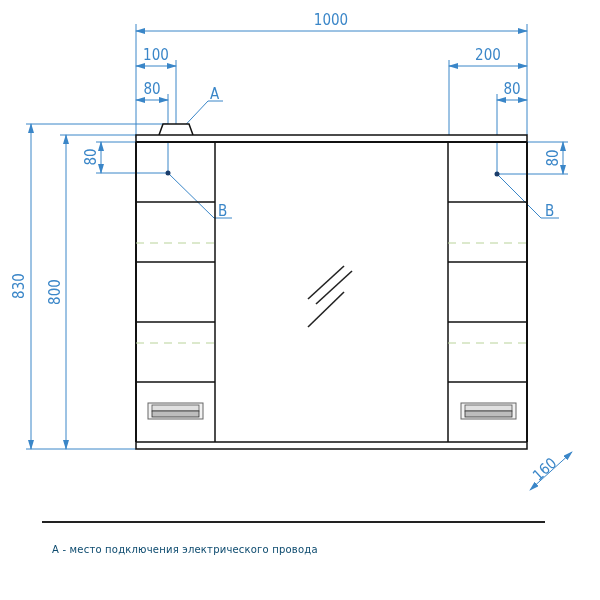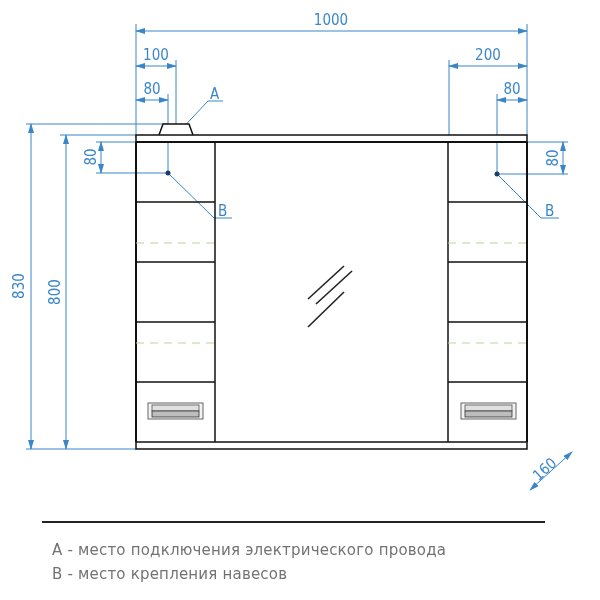--- a/index.html
+++ b/index.html
@@ -1,21 +1,21 @@
 <!DOCTYPE html>
 <html><head>
 <meta charset="utf-8">
 <style>
   html, body { margin: 0; padding: 0; background: #ffffff; }
   body { width: 600px; height: 600px; position: relative; overflow: hidden;
          font-family: "DejaVu Sans", sans-serif; }
   #drawing { position: absolute; left: 0; top: 0; width: 600px; height: 600px; }
   .dim-text { font-family: "DejaVu Sans Condensed", "DejaVu Sans", sans-serif; font-size: 15px; fill: #3a86c8; }
   .legend { position: absolute; left: 52px; top: 538px; font-family: "DejaVu Sans", sans-serif;
-            font-size: 15px; color: #737373; line-height: 24px; letter-spacing: 0.2px; }
+            font-size: 10px; color: #0c4a6e; line-height: 24px; letter-spacing: 0.2px; }
   .legend div { white-space: nowrap; }
   .rule { position: absolute; left: 42px; top: 521px; width: 503px; height: 2px; background: #222; }
 </style>
 </head>
 <body>
 
 <svg id="drawing" width="600" height="600" viewBox="0 0 600 600">
   <defs>
     <marker id="arr" markerWidth="10" markerHeight="6" refX="9" refY="3" orient="auto-start-reverse" markerUnits="userSpaceOnUse">
       <path d="M0,0 L10,3 L0,6 Z" fill="#3a86c8"></path>
@@ -135,14 +135,13 @@
   <g>
     <rect x="461" y="403" width="55" height="16" fill="#f2f2f2" stroke="#666" stroke-width="1"></rect>
     <rect x="465" y="405" width="47" height="6" fill="#e0e0e0" stroke="#555" stroke-width="0.8"></rect>
     <rect x="465" y="411" width="47" height="6" fill="#bdbdbd" stroke="#333" stroke-width="0.8"></rect>
   </g>
 </svg>
 
 <div class="rule"></div>
 <div class="legend">
   <div>A - место подключения электрического провода</div>
-  <div>B - место крепления навесов</div>
 </div>
 
 </body></html>

